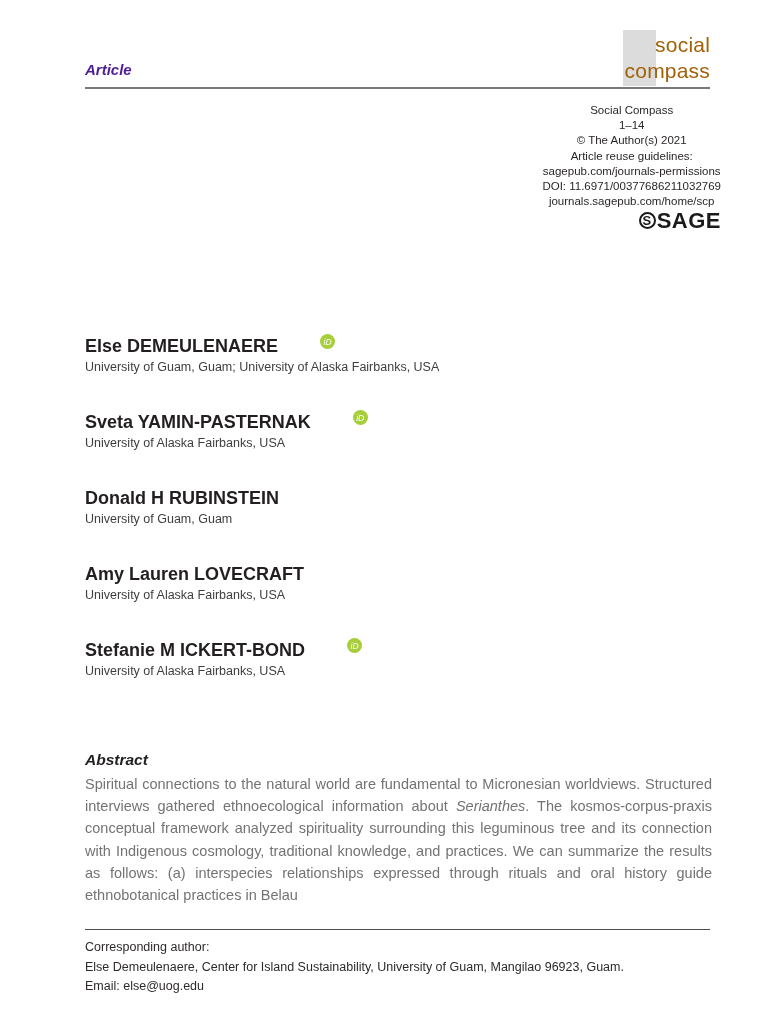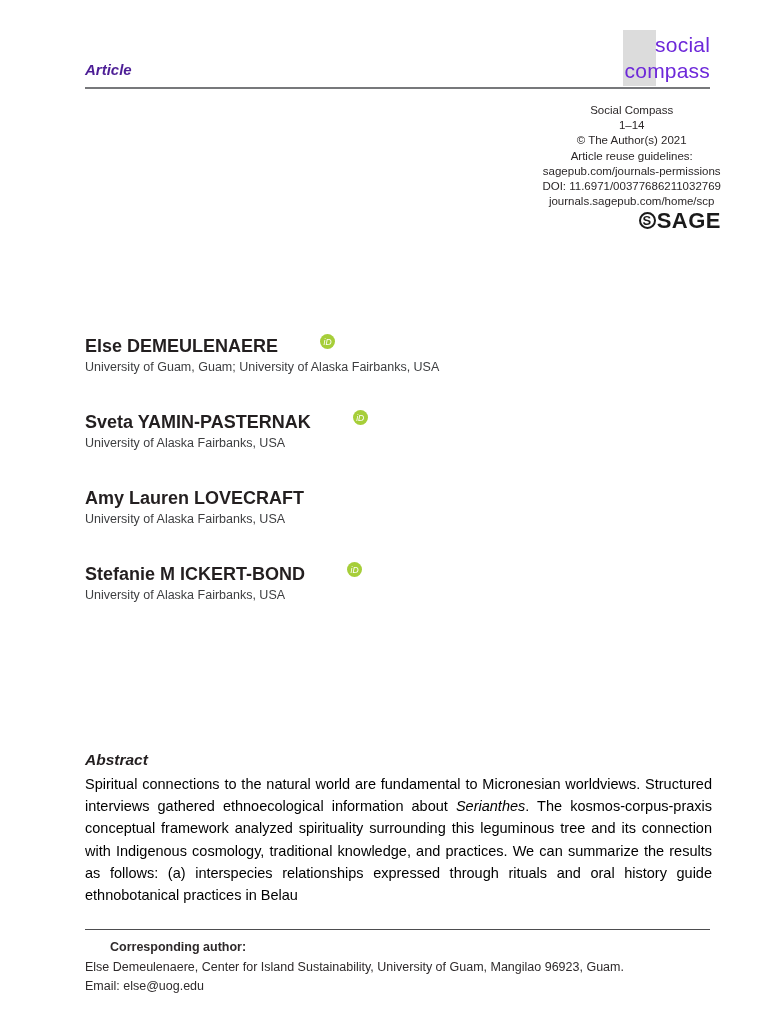--- a/index.html
+++ b/index.html
@@ -13,21 +13,21 @@
     overflow:hidden;
   }
   
   .logo-box {
     position:absolute; left:623px; top:30px;
     width:33px; height:56px; background:#dcdcdc;
   }
   .logo-text {
     position:absolute; top:32px; right:74px;
     text-align:right; font-size:21px; line-height:26px;
-    color:#6d28d9; letter-spacing:0.2px;
+    color:#a16207; letter-spacing:0.2px;
   }
   
   .article-label {
     position:absolute; left:85px; top:61px;
     font-size:15px; font-style:italic; font-weight:bold; color:#4c1d95;
   }
   .rule-top {
     position:absolute; left:85px; top:87px; width:625px;
     border-top:2px solid #77787b;
   }
@@ -64,30 +64,30 @@
     background:#a6ce39; color:#ffffff;
     font-size:8.5px; font-weight:normal; font-style:italic;
     display:inline-flex; align-items:center; justify-content:center;
     margin-left:3px; margin-top:-2px; cursor:pointer;
   }
   .affiliation { font-size:12.5px; color:#3d3e40; margin-top:4px; line-height:15px; }
   
   .abstract { position:absolute; left:85px; top:750px; width:627px; }
   .abstract-heading { font-size:15.5px; font-weight:bold; line-height:20px; margin-bottom:3px; color:#231f20;font-style:italic; }
   .abstract-body {
-    font-size:14.5px; line-height:22.2px; color:#000000;
+    font-size:14.5px; line-height:22.2px; color:#737373;
     text-align:justify;
   }
   
   .rule-footer {
     position:absolute; left:85px; top:929px; width:625px;
     border-top:1.5px solid #4d4d4f;
   }
   .footer { position:absolute; left:85px; top:938px; width:627px; font-size:12.5px; line-height:19.5px; color:#2e2a2b; }
-  .footer-label { font-weight:bold;margin-left:25px; }
+  .footer-label { font-weight:normal; }
   .em { font-style:italic; }
 </style>
 </head>
 <body>
 
 <div class="page">
 
   <div class="logo-box"></div>
   <div class="logo-text">
     <div>social</div>
@@ -123,20 +123,26 @@
     </div>
 
     <div class="author">
       <div class="author-name">
         <span>Sveta YAMIN-PASTERNAK</span>
         <span class="orcid">iD</span>
       </div>
       <div class="affiliation">University of Alaska Fairbanks, USA</div>
     </div>
 
+    <div class="author">
+      <div class="author-name">
+        <span>Donald H RUBINSTEIN</span>
+      </div>
+      <div class="affiliation">University of Guam, Guam</div>
+    </div>
 
     <div class="author">
       <div class="author-name">
         <span>Amy Lauren LOVECRAFT</span>
       </div>
       <div class="affiliation">University of Alaska Fairbanks, USA</div>
     </div>
 
     <div class="author">
       <div class="author-name">

